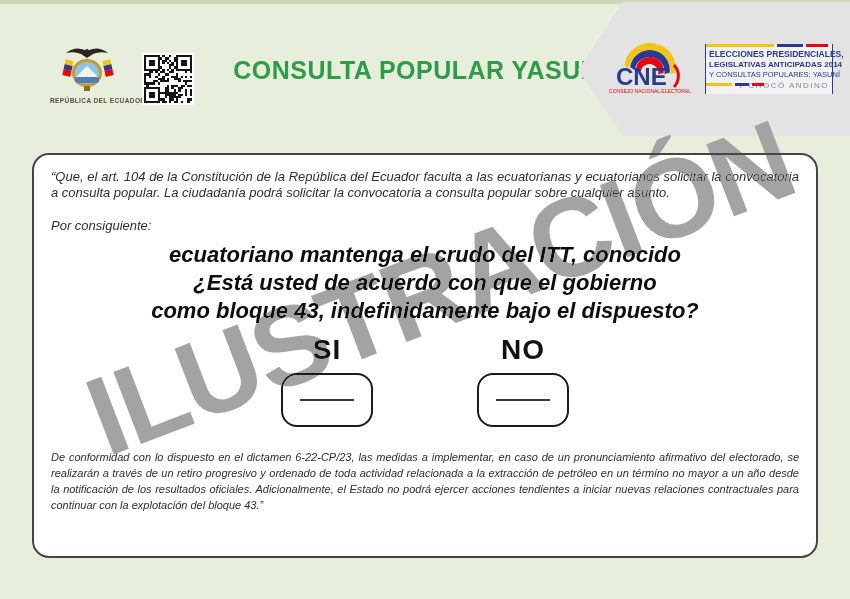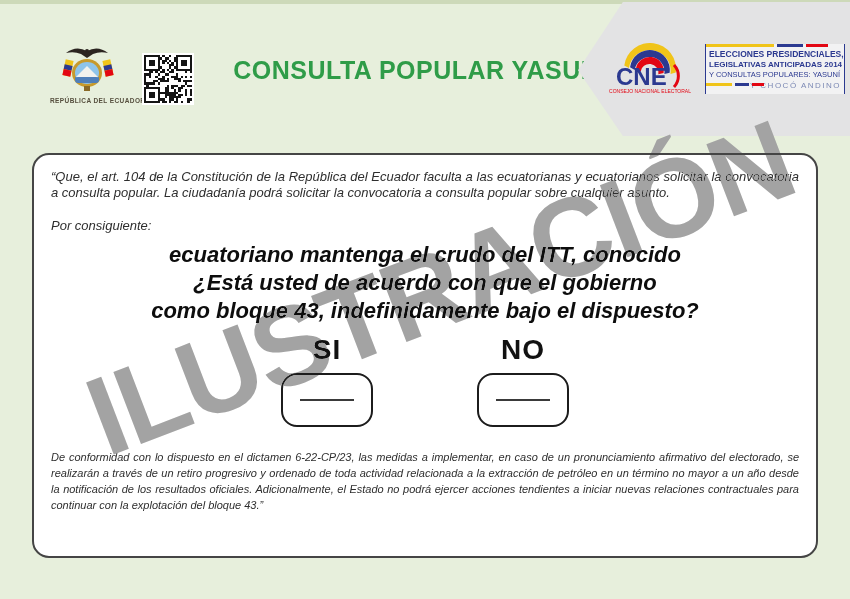--- a/index.html
+++ b/index.html
@@ -17,21 +17,21 @@
   .qr-block svg{display:block;width:48px;height:48px;}
 
   .title-block{position:absolute;left:225px;top:56px;width:390px;text-align:center;}
   .page-title{font-size:25px;font-weight:bold;color:var(--accent-green,#2f9c48);letter-spacing:.5px;white-space:nowrap;}
   .ballot-date{margin-top:8px;font-size:12px;font-weight:bold;color:#4e5c50;letter-spacing:4px;white-space:nowrap;}
 
   .gray-panel{position:absolute;left:578px;top:2px;width:272px;height:134px;background:#e3e3e4;
               clip-path:polygon(16.5% 0,100% 0,100% 100%,16.5% 100%,0 51%);
               display:flex;align-items:center;gap:7px;padding-left:24px;box-sizing:border-box;}
   .cne-logo{width:96px;height:52px;flex:0 0 auto;}
-  .badge{position:relative;width:140px;height:50px;box-sizing:border-box;
+  .badge{position:relative;width:128px;height:50px;box-sizing:border-box;
          border-left:1px solid var(--cne-blue,#2b3990);border-right:1px solid var(--cne-blue,#2b3990);
          background:rgba(255,255,255,.55);padding:5px 3px 5px 3px;flex:0 0 auto;}
   .badge-bars{position:absolute;left:0;display:flex;gap:3px;height:3px;width:100%;}
   .badge-bars.top{top:0;}
   .badge-bars.bottom{bottom:8px;width:58px;}
   .bar{height:3px;}
   .bar.y{background:var(--cne-yellow,#f0c419);}
   .bar.b{background:var(--cne-blue,#2b3990);}
   .bar.r{background:var(--cne-red,#e30613);}
   .badge-line{color:var(--cne-blue,#2b3990);white-space:nowrap;line-height:1.25;}

